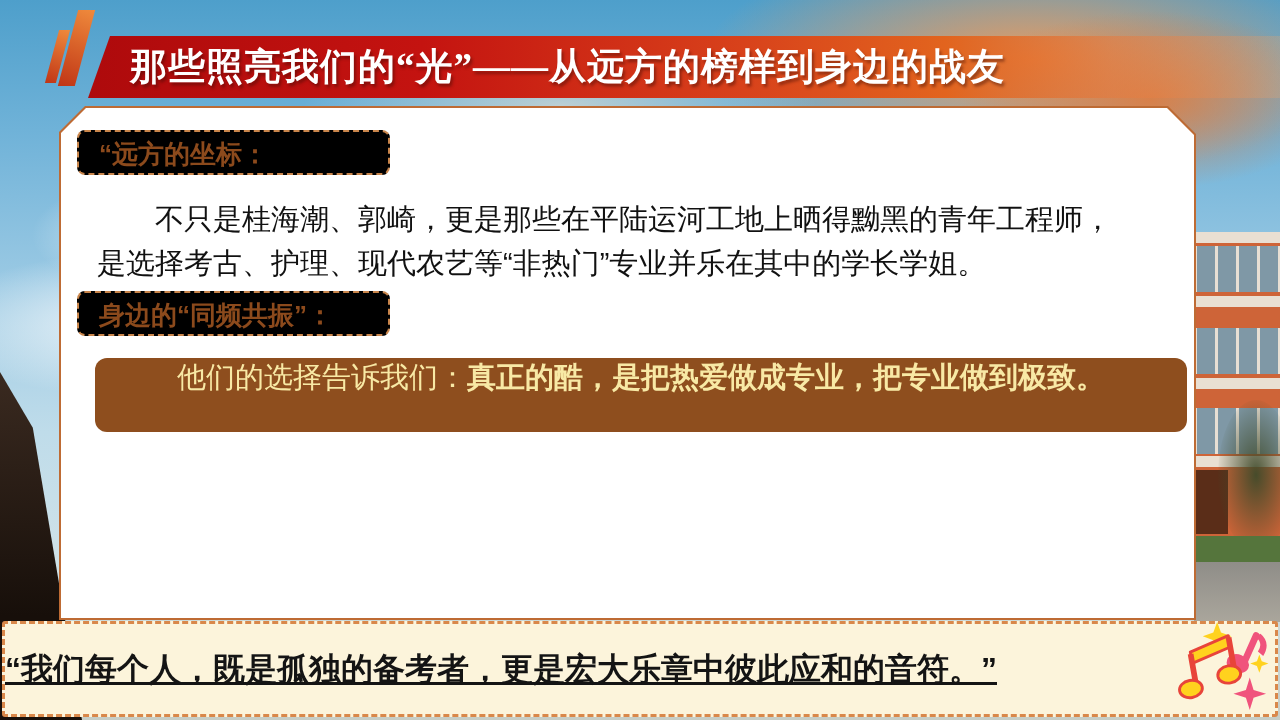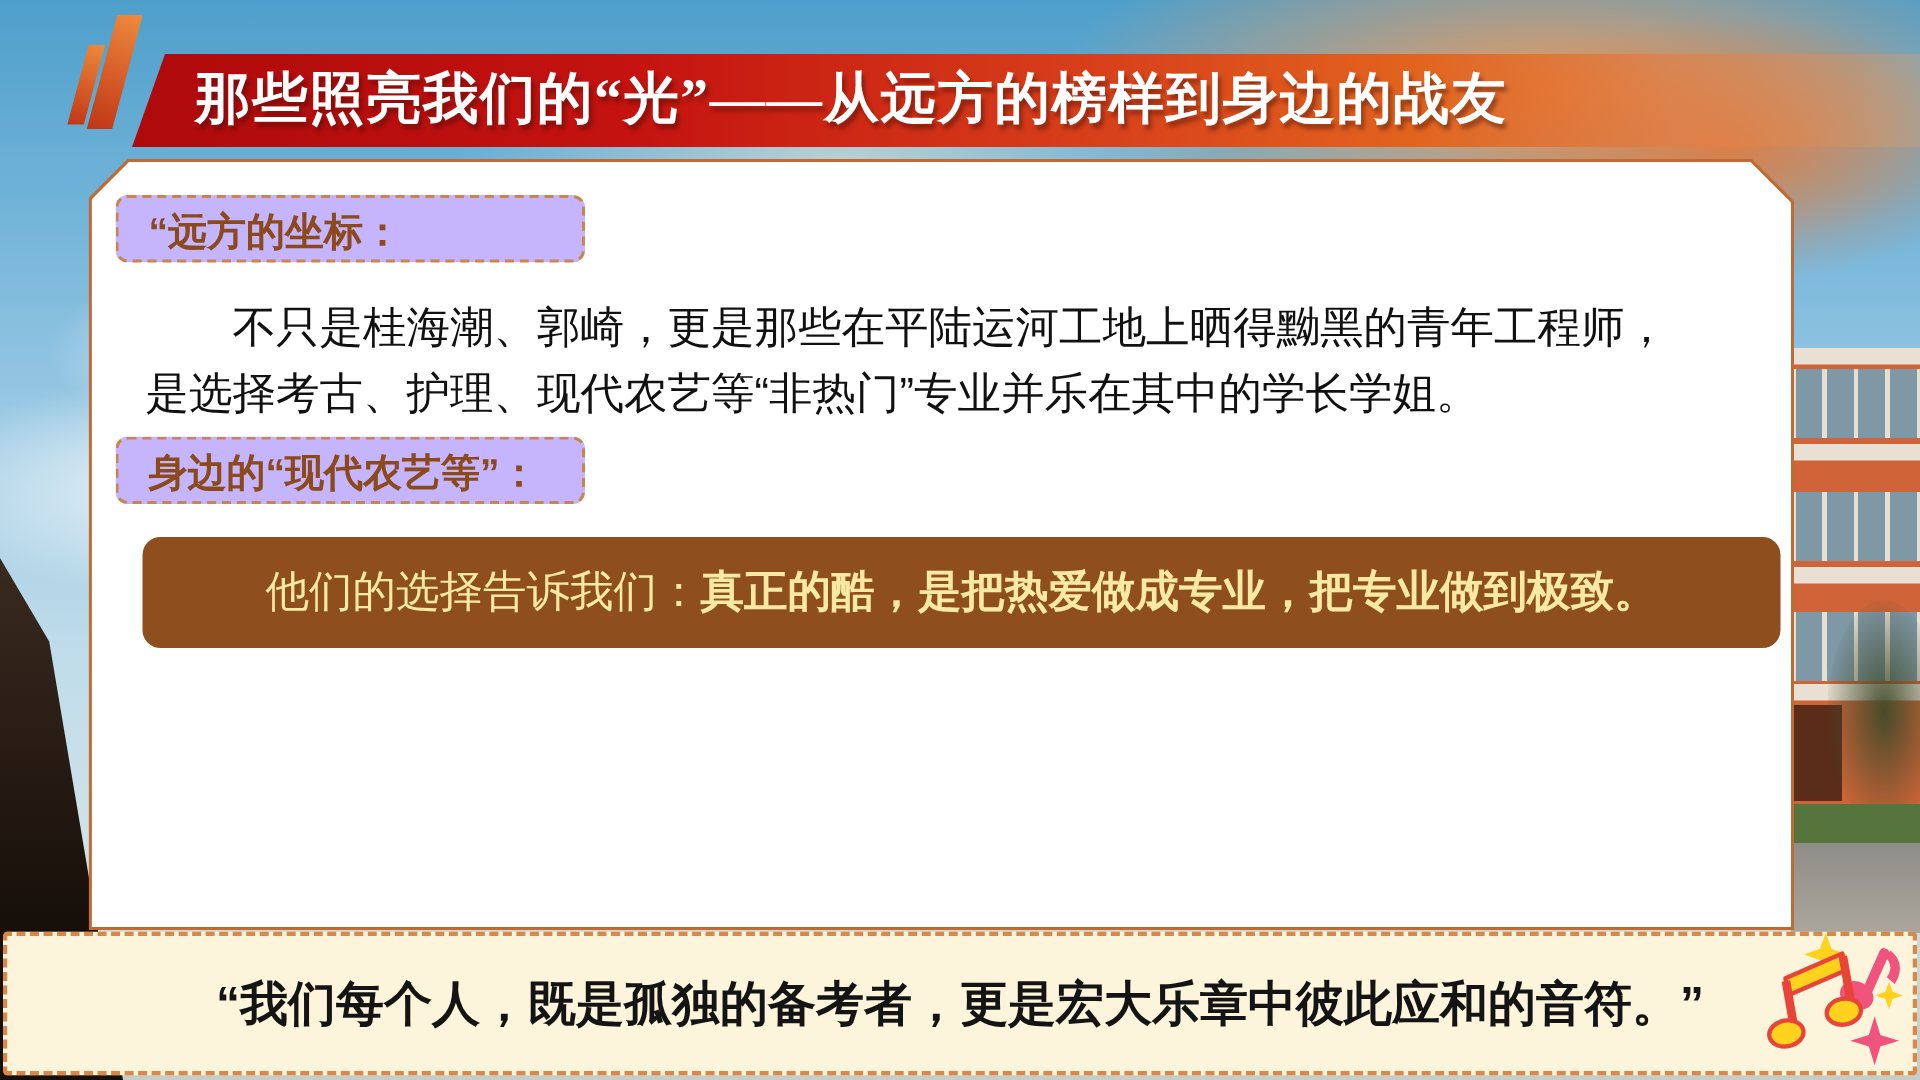--- a/index.html
+++ b/index.html
@@ -46,34 +46,34 @@
     color:#ffffff;font-family:"Liberation Serif",serif;letter-spacing:1px;
     text-shadow:2px 3px 3px rgba(60,10,5,.45);white-space:nowrap;}
   
   .content-box{position:absolute;left:59px;top:106px;width:1137px;height:514px;
     background:#be6b34;
     clip-path:polygon(26px 0,calc(100% - 28px) 0,100% 28px,100% 100%,0 100%,0 26px);}
   .content-inner{position:absolute;inset:2px;background:#ffffff;
     clip-path:polygon(25px 0,calc(100% - 27px) 0,100% 27px,100% 100%,0 100%,0 25px);
     padding:20px 16px 0 16px;box-sizing:border-box;}
   .label-box{display:inline-block;box-sizing:border-box;min-width:313px;height:45px;
-    background:#c4b5fd;border:2px dashed #c9854b;border-radius:8px;
+    background:#000000;border:2px dashed #c9854b;border-radius:8px;
     padding:5px 20px 0 20px;margin:2px 0 6px 0;
     font-size:26px;font-weight:700;color:#8c4a1c;}
   .body-par{width:1030px;margin:16px 0 4px 20px;font-size:29px;line-height:44px;
     color:#111111;text-indent:2em;}
   .callout{width:1092px;height:74px;margin:16px auto 0 18px;background:#8e4e1e;border-radius:12px;
-    display:flex;align-items:center;justify-content:center;
+    display:flex;align-items:flex-start;justify-content:center;
     font-size:29px;color:#f8e9a5;white-space:nowrap;}
   .callout .em{font-weight:700;}
   
   .footer-banner{position:absolute;left:2px;top:621px;width:1276px;height:96px;box-sizing:border-box;
     background:#fcf4db;border:3px dashed #d9884a;border-radius:3px;}
-  .footer-banner p{margin:0;text-align:center;line-height:90px;font-size:32px;font-weight:700;
-    color:#141414;white-space:nowrap;}
+  .footer-banner p{margin:0;line-height:90px;font-size:32px;font-weight:700;
+    color:#141414;white-space:nowrap;text-decoration:underline;}
   .music-icon{position:absolute;right:6px;bottom:2px;width:96px;height:92px;}
 </style>
 </head>
 <body>
 
 <div class="slide">
 
   <div class="bg-sky"></div>
   <div class="cloud cloud-orange-1"></div>
   <div class="cloud cloud-orange-2"></div>
@@ -103,21 +103,21 @@
 
   <div class="content-box">
     <div class="content-inner">
 
       <div class="label-box">
         <span>“远方的坐标：</span>
       </div>
       <p class="body-par">不只是桂海潮、郭崎，更是那些在平陆运河工地上晒得黝黑的青年工程师，是选择考古、护理、现代农艺等“非热门”专业并乐在其中的学长学姐。</p>
 
       <div class="label-box">
-        <span>身边的“现代农艺等”：</span>
+        <span>身边的“同频共振”：</span>
       </div>
 
       <div class="callout">
         <span>他们的选择告诉我们：</span>
           <span class="em">真正的酷，是把热爱做成专业，把专业做到极致。</span>
       </div>
 
     </div>
   </div>
 

